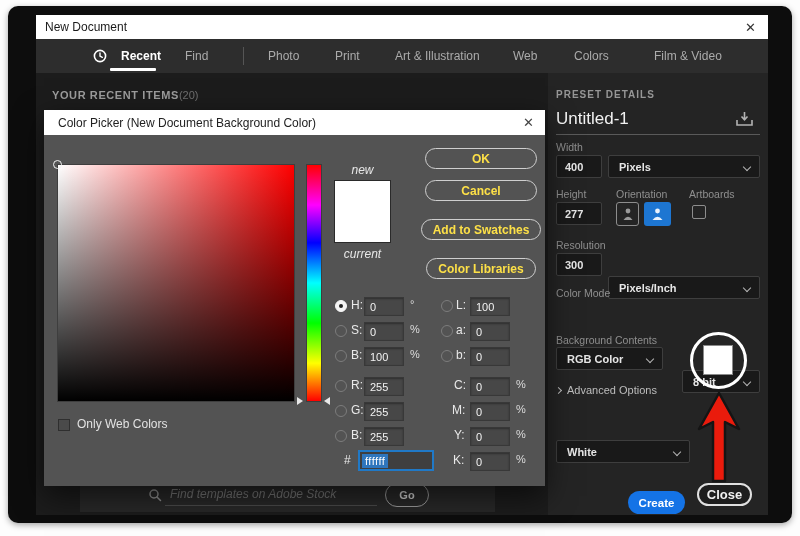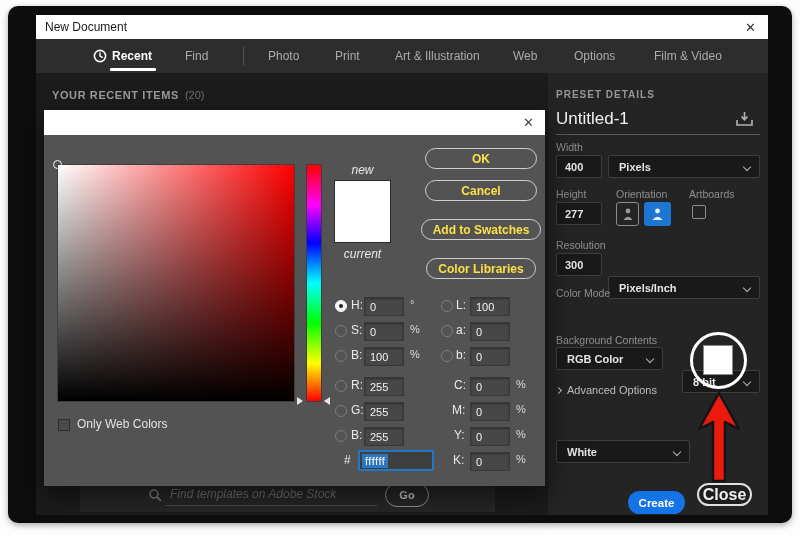--- a/index.html
+++ b/index.html
@@ -11,31 +11,31 @@
   .frame { left:8px; top:6px; width:784px; height:517px; background:#0d0d0d; border-radius:10px; box-shadow:0 2px 6px rgba(0,0,0,.35); }
 
   
   .titlebar { left:36px; top:15px; width:732px; height:24px; background:#ffffff; display:flex; align-items:center; }
   .titlebar .t { font-size:12px; color:#1a1a1a; padding-left:9px; }
   .titlebar .x { margin-left:auto; padding-right:12px; color:#333; font-size:13px; cursor:default; }
 
   
   .tabbar { left:36px; top:39px; width:732px; height:34px; background:#2d2d2d; }
   .tab { position:absolute; top:0; height:34px; display:flex; align-items:center; font-size:12px; color:#ababab; }
-  .tab.active { color:#ffffff; font-weight:bold; }
+  .tab.active { color:#ffffff; font-weight:bold;margin-left:9px; }
   .tab-underline { position:absolute; left:74px; top:29px; width:46px; height:3px; background:#fff; border-radius:1px; }
   .tab-divider { position:absolute; left:207px; top:8px; width:1px; height:18px; background:#555; }
   .clock { position:absolute; left:57px; top:10px; }
 
   
   .left-content { left:36px; top:73px; width:512px; height:442px; background:#1c1c1c; }
   .right-panel { left:548px; top:73px; width:220px; height:442px; background:#242424; }
 
   .recent-hd { left:52px; top:89px; font-size:11px; letter-spacing:.6px; color:#9d9d9d; font-weight:bold; }
-  .recent-hd .cnt { color:#6f6f6f; font-weight:normal; margin-left:6px; letter-spacing:0; }
+  .recent-hd .cnt { color:#6f6f6f; font-weight:normal; letter-spacing:0; }
 
   
   .stockbar { left:80px; top:479px; width:415px; height:33px; background:#282828; }
   .stock-underline { left:85px; top:26px; width:212px; height:1px; background:#4a4a4a; }
   .stock-input { left:90px; top:5px; width:205px; height:20px; background:transparent; border:0; outline:0; font-style:italic; font-size:12px; color:#8e8e8e; font-family:"Liberation Sans",sans-serif; }
   .go-btn { left:305px; top:4px; width:44px; height:24px; border:1.5px solid #9a9a9a; border-radius:12px; color:#cfcfcf; font-size:11px; font-weight:bold; display:flex; align-items:center; justify-content:center; background:transparent; }
 
   
   .dialog { left:44px; top:110px; width:501px; height:376px; background:#535353; box-shadow:0 10px 28px rgba(0,0,0,.6); }
   .dialog-title { left:0; top:0; width:100%; height:25px; background:#ffffff; display:flex; align-items:center; }
@@ -76,21 +76,21 @@
   .pfield { background:#191919; border:1px solid #3e3e3e; border-radius:2px; color:#e6e6e6; font-size:11px; font-weight:bold; display:flex; align-items:center; padding-left:8px; }
   .pselect { background:#191919; border:1px solid #3e3e3e; border-radius:2px; color:#e6e6e6; font-size:11px; font-weight:bold; display:flex; align-items:center; padding-left:10px; position:relative; }
   .chev { position:absolute; right:9px; top:8px; width:6px; height:6px; border-right:1.5px solid #b5b5b5; border-bottom:1.5px solid #b5b5b5; transform:rotate(45deg); }
   .orient { width:23px; height:24px; border-radius:3px; display:flex; align-items:center; justify-content:center; }
   .orient.portrait { border:1px solid #8d8d8d; }
   .orient.landscape { background:#1d76d2; width:27px; }
   .ab-check { width:14px; height:14px; border:1px solid #8d8d8d; border-radius:2px; background:transparent; }
   .adv { font-size:11px; color:#bdbdbd; display:flex; align-items:center; gap:6px; }
   .adv .c { width:5px; height:5px; border-right:1.5px solid #bdbdbd; border-bottom:1.5px solid #bdbdbd; transform:rotate(-45deg); }
   .create-btn { left:80px; top:410px; width:57px; height:23px; background:#1473e6; border:0; border-radius:12px; color:#fff; font-size:11.5px; font-weight:bold; display:flex; align-items:center; justify-content:center;margin-top:8px; }
-  .close-btn { left:149px; top:410px; width:55px; height:23px; background:rgba(0,0,0,.15); border:2px solid #e0e0e0; border-radius:12px; color:#f0f0f0; font-size:16px; font-weight:bold; display:flex; align-items:center; justify-content:center; }
+  .close-btn { left:149px; top:410px; width:55px; height:23px; background:rgba(0,0,0,.15); border:2px solid #e0e0e0; border-radius:12px; color:#f0f0f0; font-size:13px; font-weight:bold; display:flex; align-items:center; justify-content:center; }
   .bg-swatch { left:155px; top:272px; width:30px; height:30px; background:#fff; border:1px solid #8a8a8a; }
 
   
   .circle-ann { left:690px; top:332px; width:57px; height:57px; border:3.5px solid #ffffff; border-radius:50%; }
   .arrow-ann { left:697px; top:391px; }
 </style>
 </head>
 <body>
 
 <div id="stage">
@@ -108,21 +108,21 @@
       <path d="M7 4 L7 7 L9.3 8.3" fill="none" stroke="#fff" stroke-width="1.4" stroke-linecap="round"></path>
     </svg>
     <span class="tab active" style="left:76px">Recent</span>
     <div class="tab-underline"></div>
     <span class="tab" style="left:149px">Find</span>
     <div class="tab-divider"></div>
     <span class="tab" style="left:232px">Photo</span>
     <span class="tab" style="left:299px">Print</span>
     <span class="tab" style="left:359px">Art &amp; Illustration</span>
     <span class="tab" style="left:477px">Web</span>
-    <span class="tab" style="left:538px">Options</span>
+    <span class="tab" style="left:538px">Colors</span>
     <span class="tab" style="left:618px">Film &amp; Video</span>
   </div>
 
   <div class="abs left-content"></div>
   <div class="abs right-panel"></div>
 
   <div class="abs recent-hd">
     <span>YOUR RECENT ITEMS</span><span class="cnt">(20)</span>
   </div>
 
@@ -198,20 +198,21 @@
       <span class="c"></span>
       <span>Advanced Options</span>
     </div>
 
     <div class="abs create-btn">Create</div>
     <div class="abs close-btn">Close</div>
   </div>
 
   <div class="abs dialog">
     <div class="abs dialog-title">
+      <span class="t">Color Picker (New Document Background Color)</span>
       <span class="x">✕</span>
     </div>
 
     <div class="abs grad"></div>
     <div class="abs grad-marker"></div>
     <div class="abs hue"></div>
     <div class="abs hue-mark-l"></div>
     <div class="abs hue-mark-r"></div>
 
     <span class="abs swatch-label" style="left:290px;top:53px">new</span>

